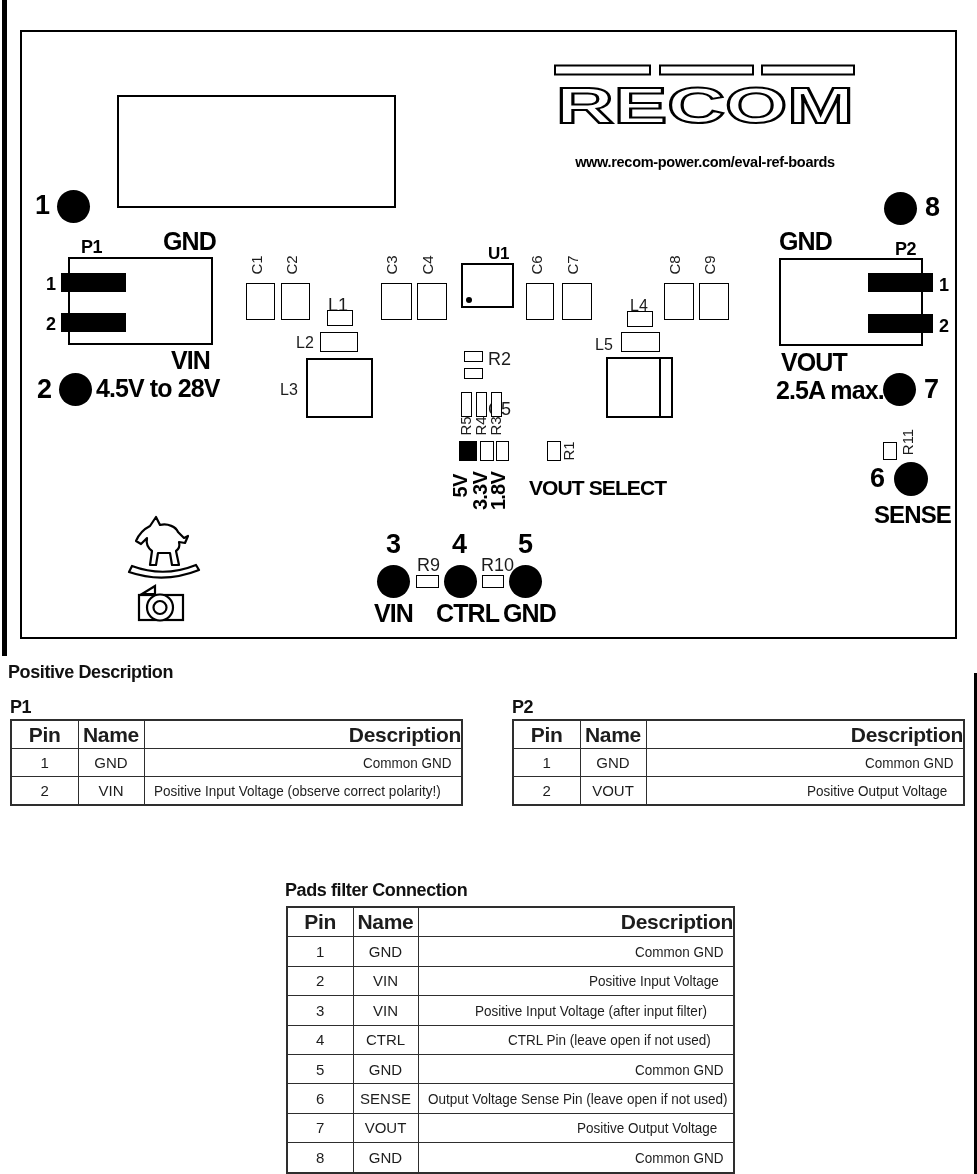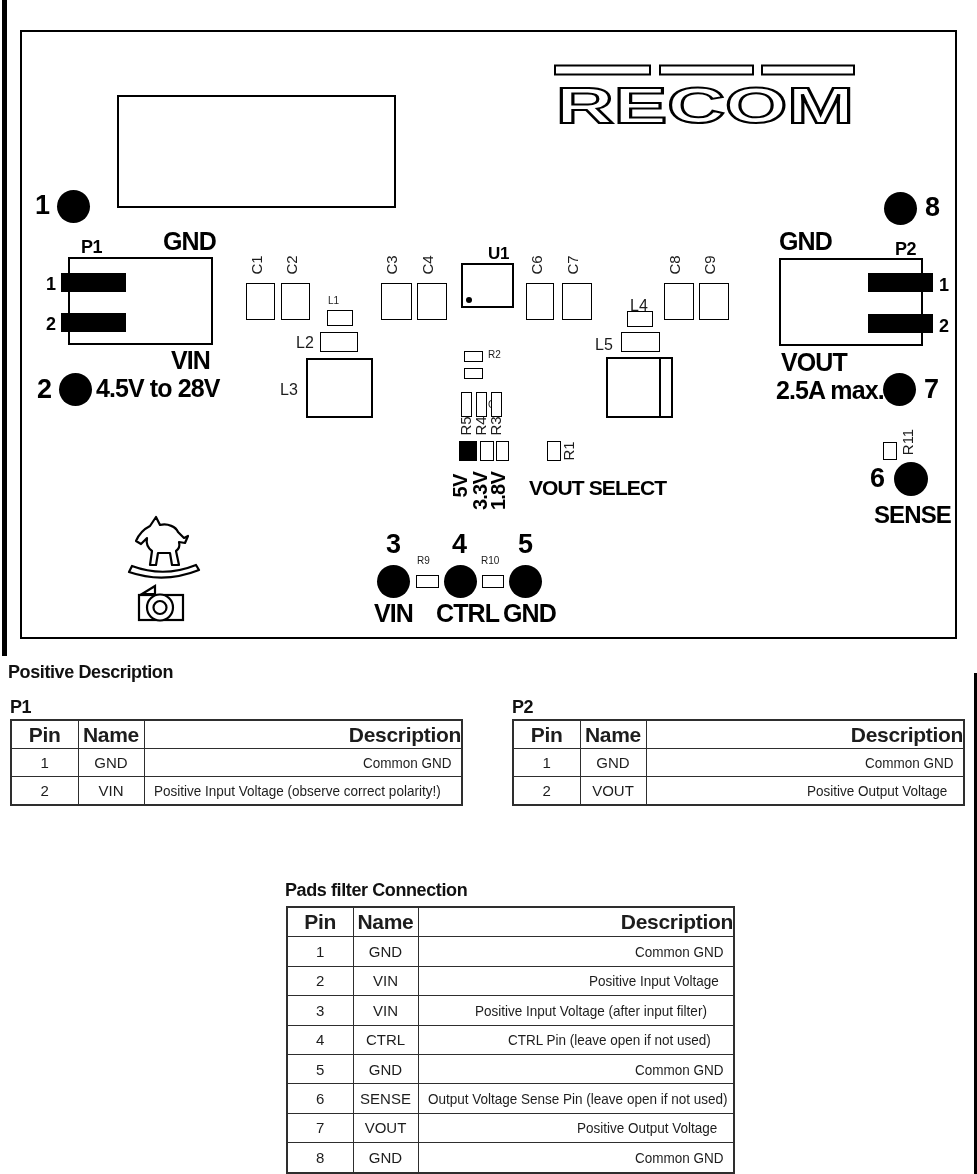--- a/index.html
+++ b/index.html
@@ -6,21 +6,21 @@
   .page{position:relative;width:977px;height:1174px;background:#fff;overflow:hidden;
         font-family:"Liberation Sans",sans-serif;color:#000;}
   .abs{position:absolute;}
   .blk{position:absolute;background:#000;}
   .comp{position:absolute;border:1.5px solid #000;background:#fff;box-sizing:border-box;}
   .b2{border-width:2px;}
   .pad{position:absolute;width:33px;height:33px;border-radius:50%;background:#000;}
   .num{position:absolute;font-weight:bold;font-size:27px;letter-spacing:-1px;line-height:1;white-space:nowrap;}
   .big{position:absolute;font-weight:bold;font-size:25px;letter-spacing:-0.9px;line-height:1;white-space:nowrap;}
   .mid{position:absolute;font-weight:bold;font-size:18px;letter-spacing:-0.4px;line-height:1;white-space:nowrap;}
-  .ref{position:absolute;font-size:10px;color:#1c1c1c;line-height:1;white-space:nowrap;}
+  .ref{position:absolute;font-size:18px;color:#1c1c1c;line-height:1;white-space:nowrap;}
   .rrot{position:absolute;width:44px;height:16px;line-height:16px;font-size:15px;color:#1c1c1c;
         text-align:center;transform:rotate(-90deg);white-space:nowrap;}
   .srot{position:absolute;width:48px;height:20px;line-height:20px;font-weight:bold;font-size:20px;
         letter-spacing:-0.8px;text-align:center;transform:rotate(-90deg);white-space:nowrap;}
   .h2{position:absolute;font-weight:bold;font-size:18px;letter-spacing:-0.4px;line-height:1;white-space:nowrap;color:#111;}
   .dtable{position:absolute;border-collapse:collapse;table-layout:fixed;background:#fff;border:2px solid #2e2e2e;}
   .dtable td,.dtable th{border:1.5px solid #2e2e2e;font-size:15px;color:#1d1d1d;padding:0;height:27px;
         text-align:center;font-weight:normal;overflow:visible;}
   .dtable th{font-weight:bold;font-size:21px;letter-spacing:-0.3px;}
   .dtable th.desc,.dtable td.desc{text-align:right;padding-left:9px;}
@@ -43,20 +43,21 @@
 
 
   <div class="comp b2" style="left:117px;top:95px;width:279px;height:113px;"></div>
 
   <svg class="abs" style="left:552px;top:64px;" width="306" height="66" viewBox="0 0 306 66">
     <rect x="3" y="1.5" width="95" height="9" fill="#fff" stroke="#000" stroke-width="2"></rect>
     <rect x="108" y="1.5" width="93" height="9" fill="#fff" stroke="#000" stroke-width="2"></rect>
     <rect x="210" y="1.5" width="92" height="9" fill="#fff" stroke="#000" stroke-width="2"></rect>
     <text x="153" y="59" text-anchor="middle" font-family="Liberation Sans, sans-serif" font-size="50" font-weight="bold" fill="#fff" stroke="#000" stroke-width="2" textLength="298" lengthAdjust="spacingAndGlyphs">RECOM</text>
   </svg>
+  <div class="url">www.recom-power.com/eval-ref-boards</div>
 
   <div class="num" style="left:35px;top:192px;">1</div>
   <div class="pad" style="left:57px;top:190px;"></div>
   <div class="pad" style="left:884px;top:192px;"></div>
   <div class="num" style="left:925px;top:194px;">8</div>
 
   <div class="big" style="left:163px;top:229px;">GND</div>
   <div class="mid" style="left:81px;top:238px;">P1</div>
   <div class="comp b2" style="left:68px;top:257px;width:145px;height:88px;"></div>
   <div class="blk" style="left:61px;top:273px;width:65px;height:19px;"></div>

